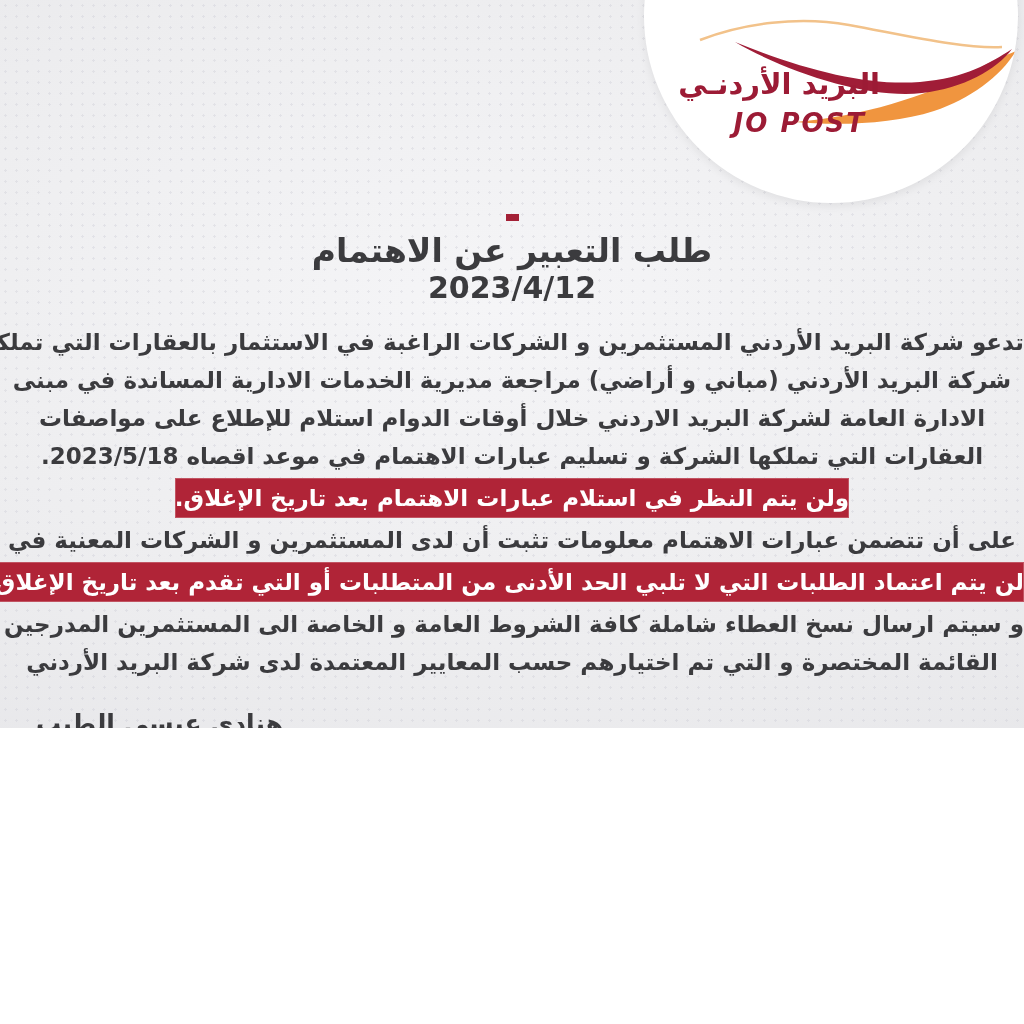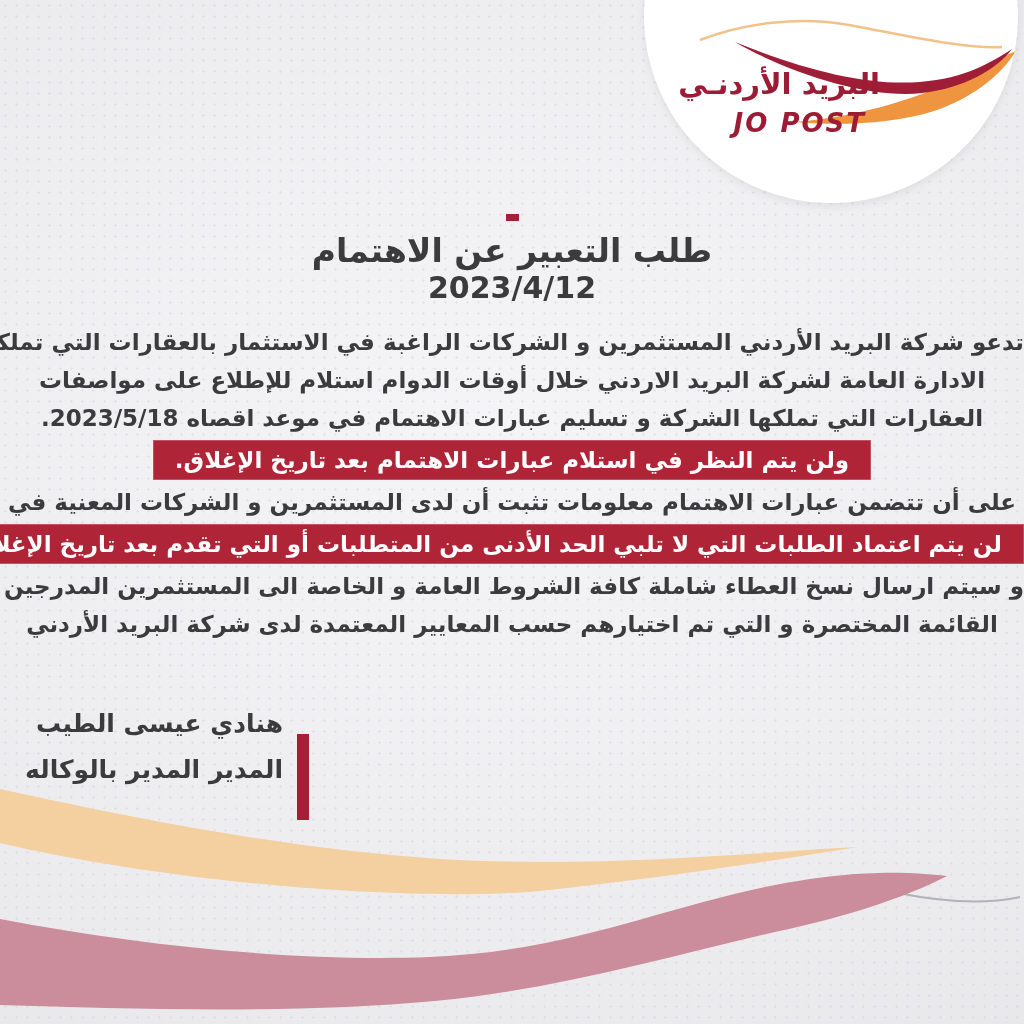--- a/index.html
+++ b/index.html
@@ -1,20 +1,20 @@
 <!DOCTYPE html>
 <html><head>
 <meta charset="utf-8">
 <style>
   * { margin:0; padding:0; box-sizing:border-box; }
   html,body { width:1024px; height:1024px; }
   body { font-family:"DejaVu Sans", sans-serif; }
 
   .page{
-    position:relative; width:1024px; height:1024px; overflow:hidden;
+    position:relative; width:1024px; height:728px; overflow:hidden;
     background-image:
       radial-gradient(rgba(200,200,210,.35) 1px, transparent 1.2px),
       radial-gradient(ellipse 115% 85% at 48% 42%, #f5f5f7 0%, #ededef 55%, #e5e5e8 100%);
     background-size:11px 11px, 100% 100%;
   }
 
   
   .waves{ position:absolute; left:0; top:0; width:1024px; height:1024px; display:block; }
 
   
@@ -49,21 +49,21 @@
   
   .body-block{
     position:absolute; top:323px; left:0; width:1024px;
     text-align:center; direction:rtl; color:#3b3b3e;
     font-size:23px; font-weight:bold;
   }
   .para-line{ line-height:38px; white-space:nowrap; }
   .hl-row{ line-height:0; margin:3px 0; }
   .hl{
     display:inline-block; background:#b02437; color:#ffffff;
-    font-size:23px; font-weight:bold; line-height:30px; padding:5px 22px;
+    font-size:23px; font-weight:bold; line-height:30px; padding:5px 0;
     white-space:nowrap; box-shadow:inset 0 0 0 1px rgba(255,255,255,.22);
   }
 
   
   .sig-bar{ position:absolute; left:297px; top:734px; width:12px; height:86px; background:#a32036; }
   .sig-text{
     position:absolute; left:0; top:701px; width:283px;
     direction:rtl; text-align:right; color:#3b3b3e;
     font-size:25px; font-weight:bold;
   }
@@ -96,20 +96,21 @@
   </div>
 
   <div class="title-row">
     <div class="title-bar"></div>
     <h1 class="page-title" lang="ar">طلب التعبير عن الاهتمام</h1>
   </div>
   <div class="date-line">2023/4/12</div>
 
   <div class="body-block" lang="ar">
     <div class="para-line">تدعو شركة البريد الأردني المستثمرين و الشركات الراغبة في الاستثمار بالعقارات التي تملكها</div>
+    <div class="para-line">شركة البريد الأردني (مباني و أراضي) مراجعة مديرية الخدمات الادارية المساندة في مبنى</div>
     <div class="para-line">الادارة العامة لشركة البريد الاردني خلال أوقات الدوام استلام للإطلاع على مواصفات</div>
     <div class="para-line">العقارات التي تملكها الشركة و تسليم عبارات الاهتمام في موعد اقصاه 2023/5/18.</div>
 
     <div class="hl-row">
       <span class="hl">ولن يتم النظر في استلام عبارات الاهتمام بعد تاريخ الإغلاق.</span>
     </div>
 
     <div class="para-line">على أن تتضمن عبارات الاهتمام معلومات تثبت أن لدى المستثمرين و الشركات المعنية في</div>
 
     <div class="hl-row">

